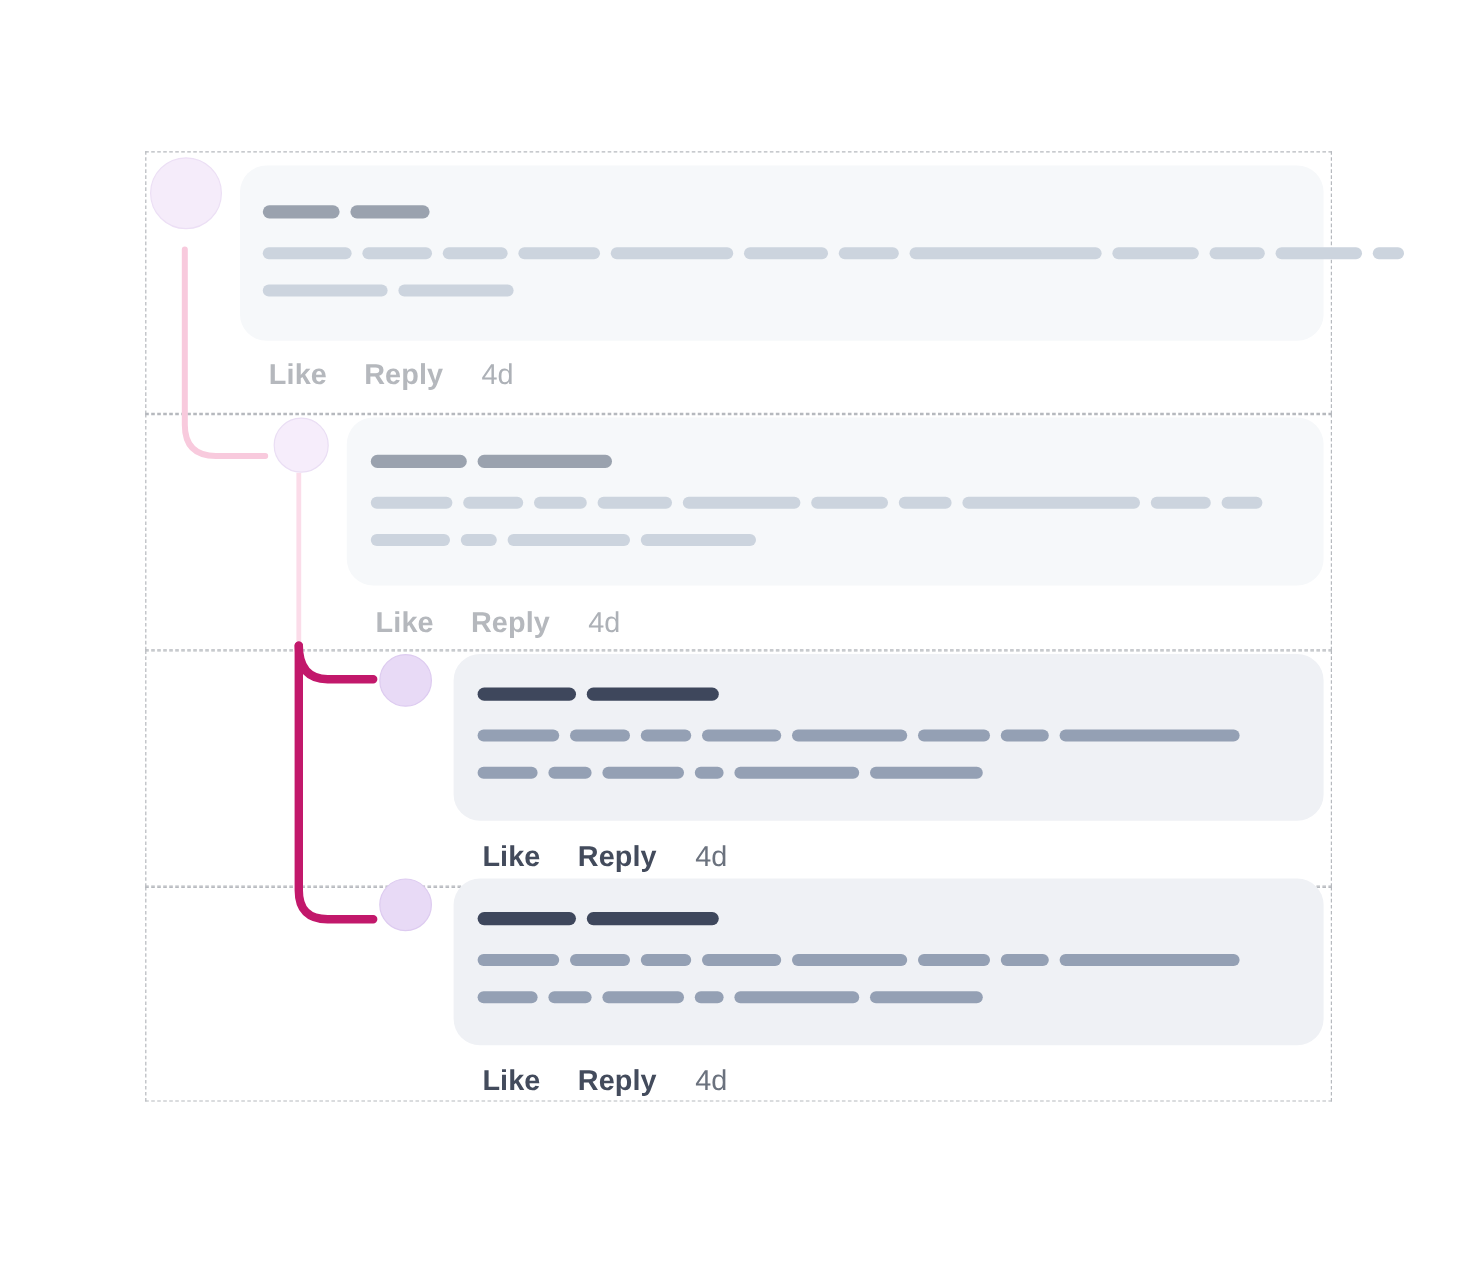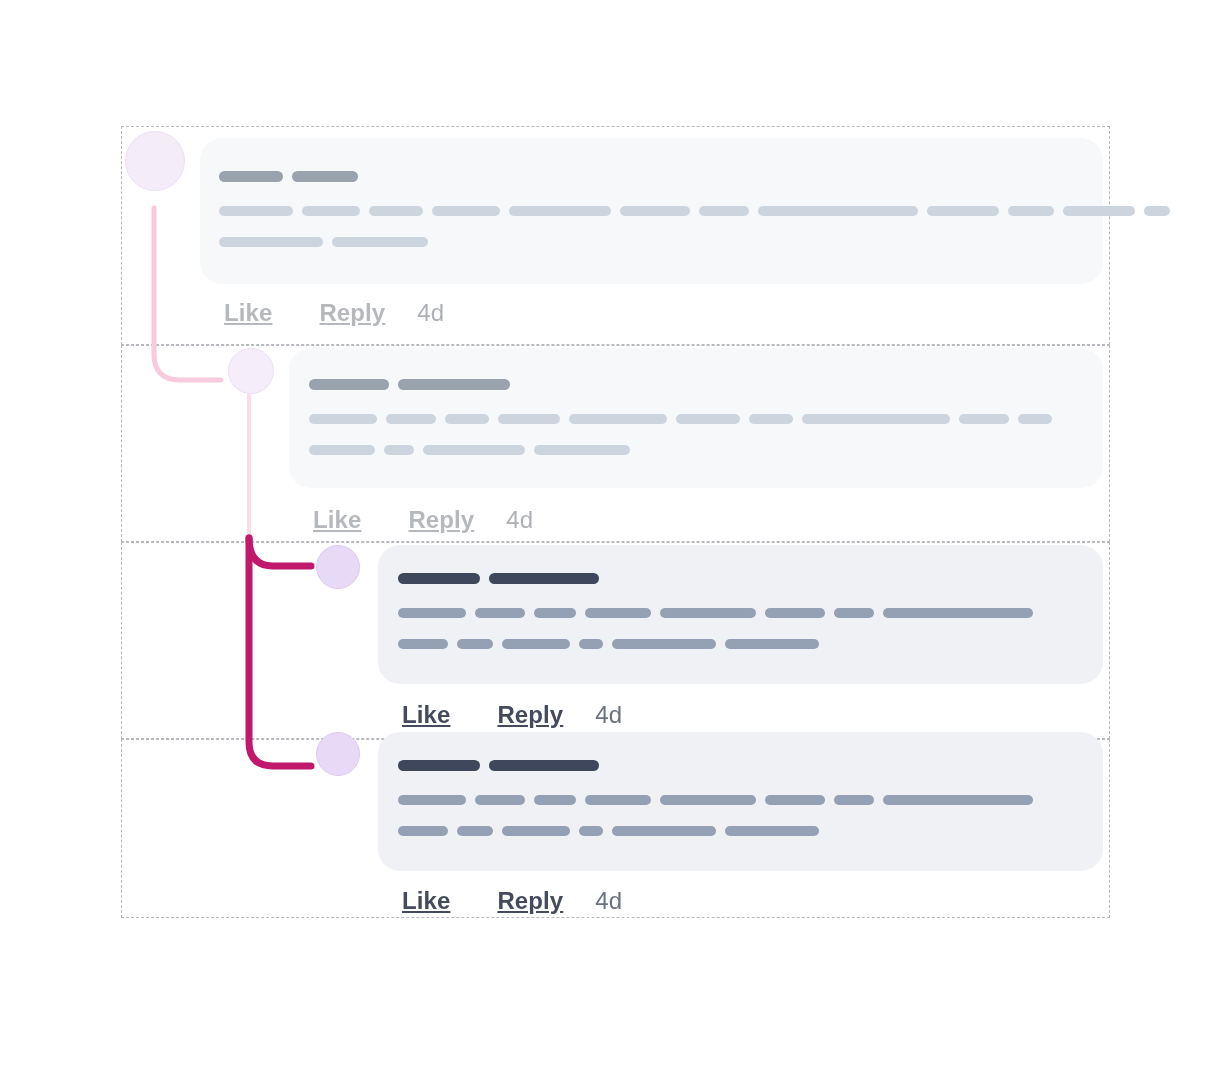--- a/index.html
+++ b/index.html
@@ -136,24 +136,23 @@
   }
   .actions.ac1 { left: 103px; top: 173px; }
   .actions.ac2 { left: 192px; top: 380px; }
   .actions.ac3 { left: 281px; top: 575px; }
   .actions.ac4 { left: 281px; top: 761px; }
 
   .act {
     font-size: 24px;
     font-weight: bold;
     letter-spacing: 0.1px;
-    text-decoration: underline;
   }
   .act.like  { margin-right: 31px; }
-  .act.reply { margin-right: 32px; margin-left: 16px; }
+  .act.reply { margin-right: 32px; }
   .act.muted { color: #b5b8bd; }
   .act.strong { color: #434b5c; }
   .time {
     font-size: 24px;
     font-weight: normal;
     color: #adb1b7;
   }
   .time.strong { color: #6b727e; }
 </style>
 </head>

